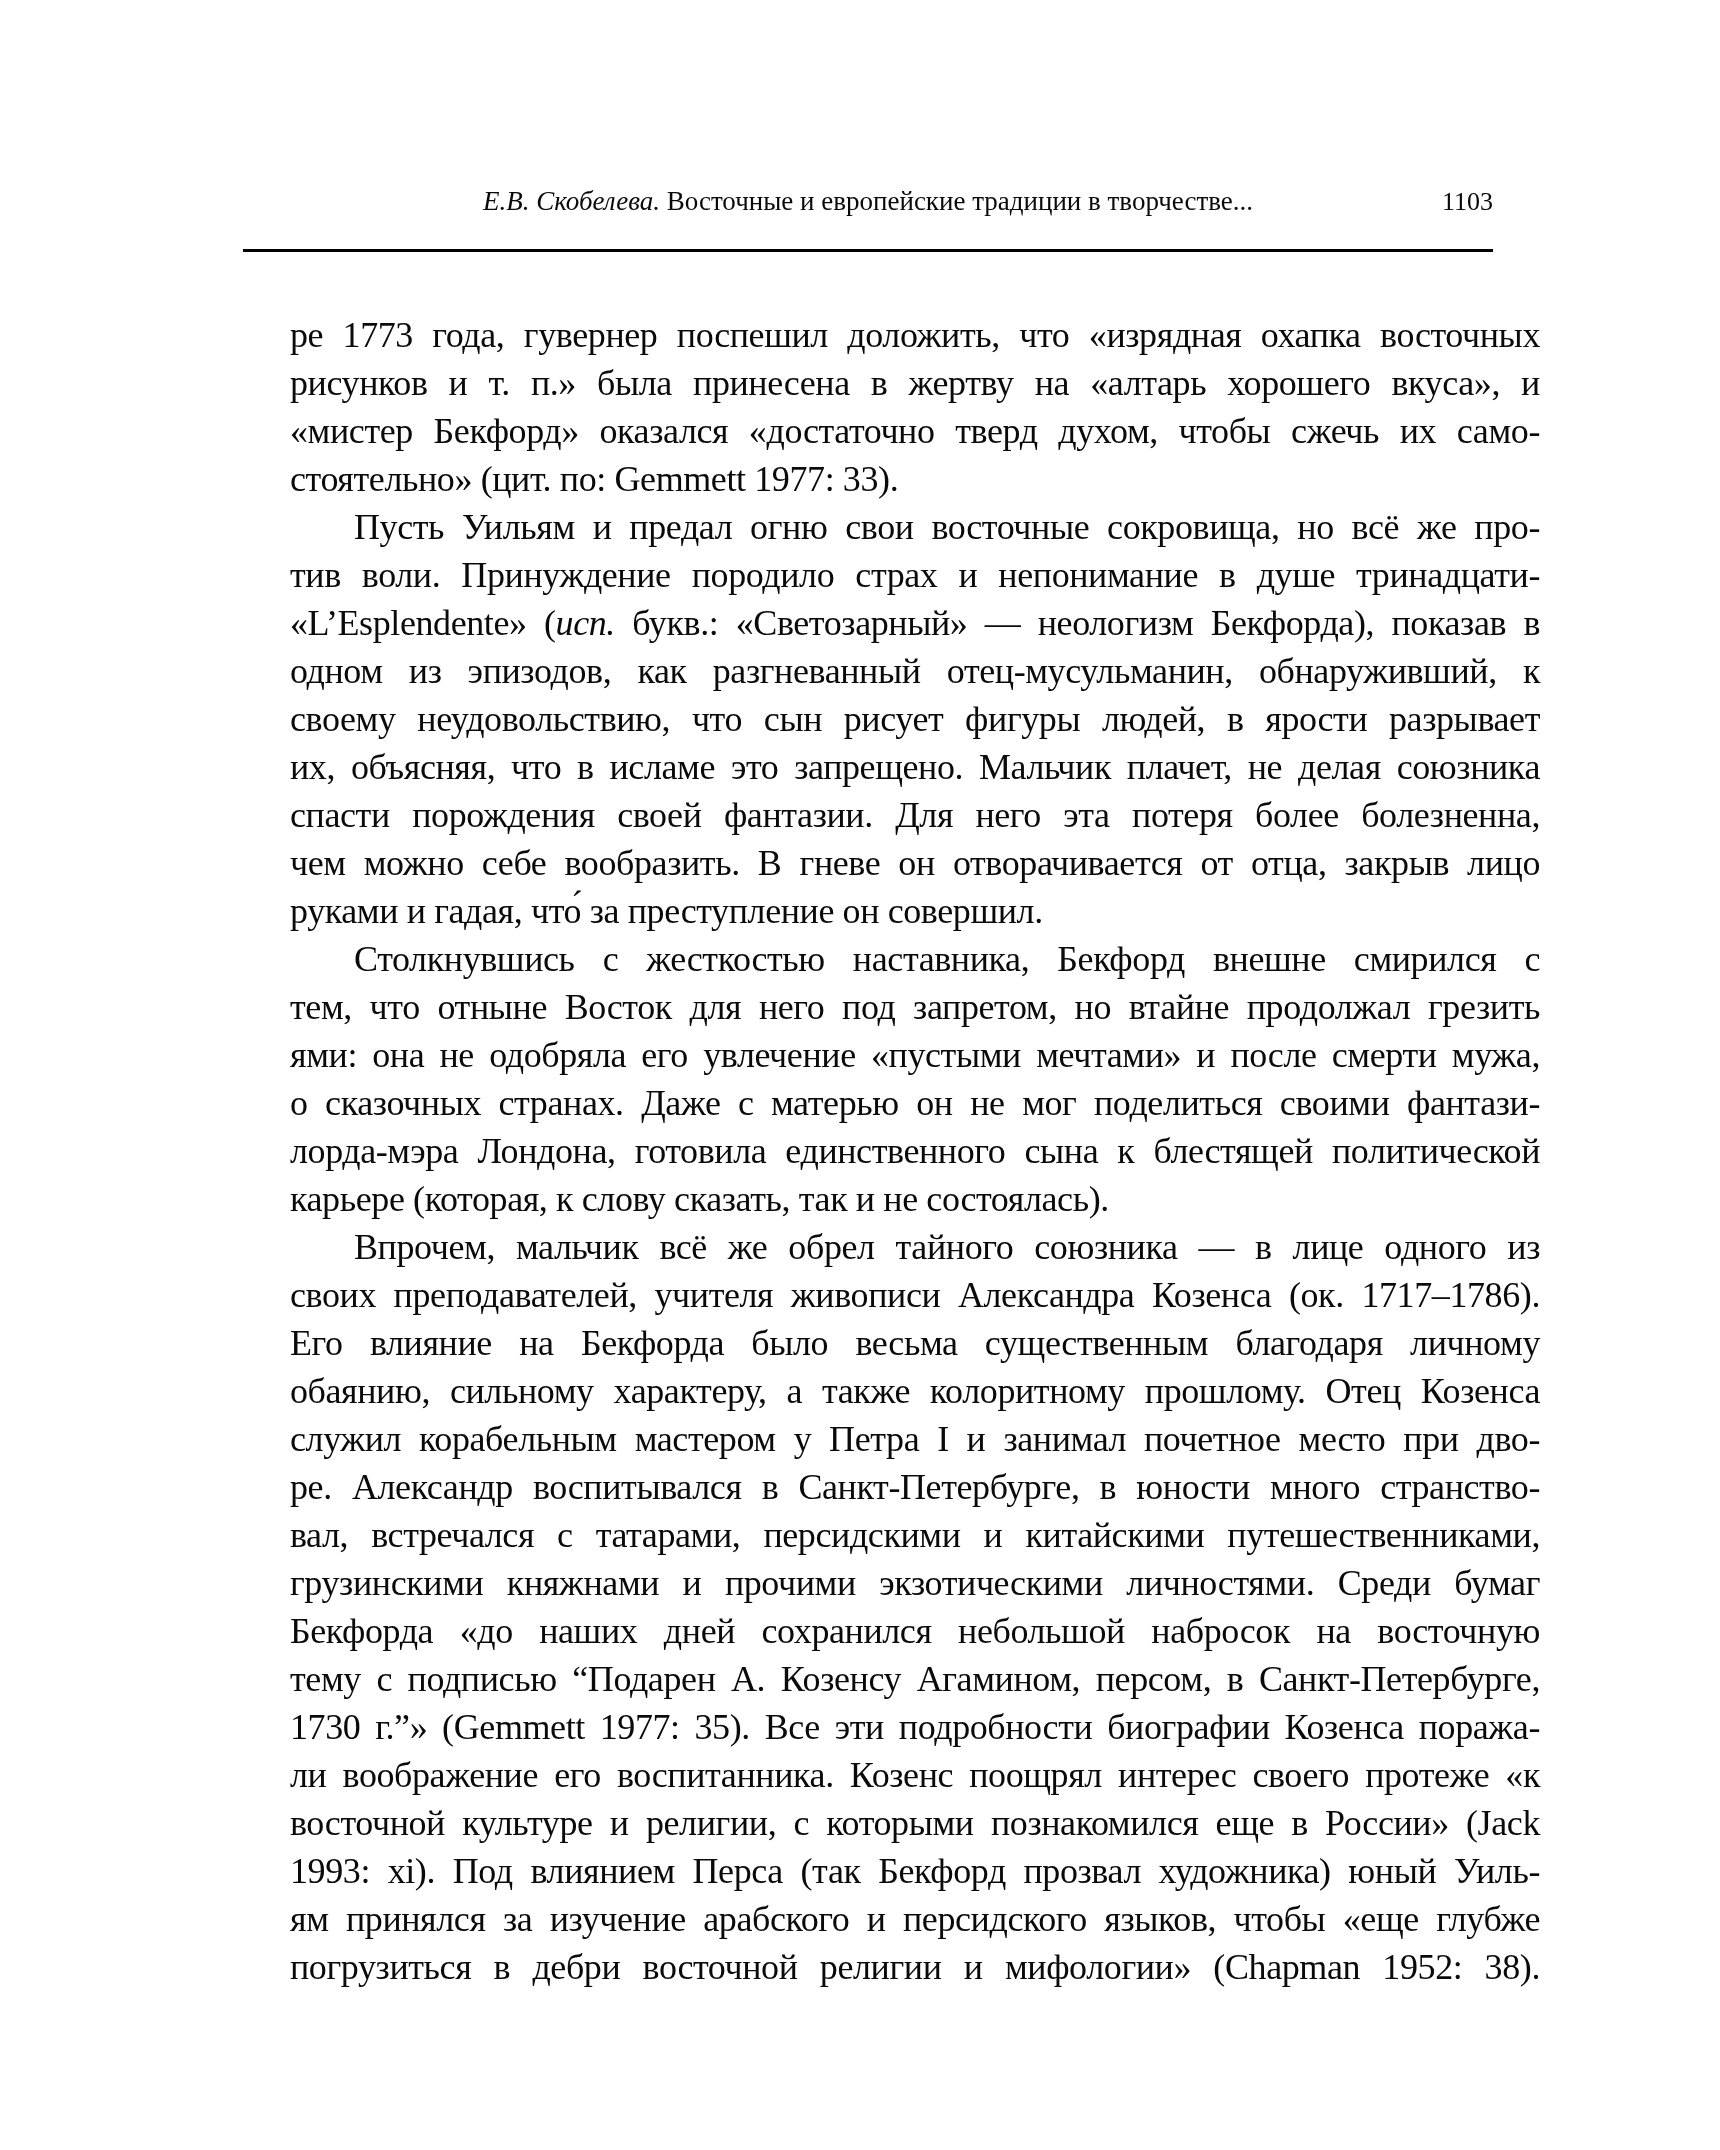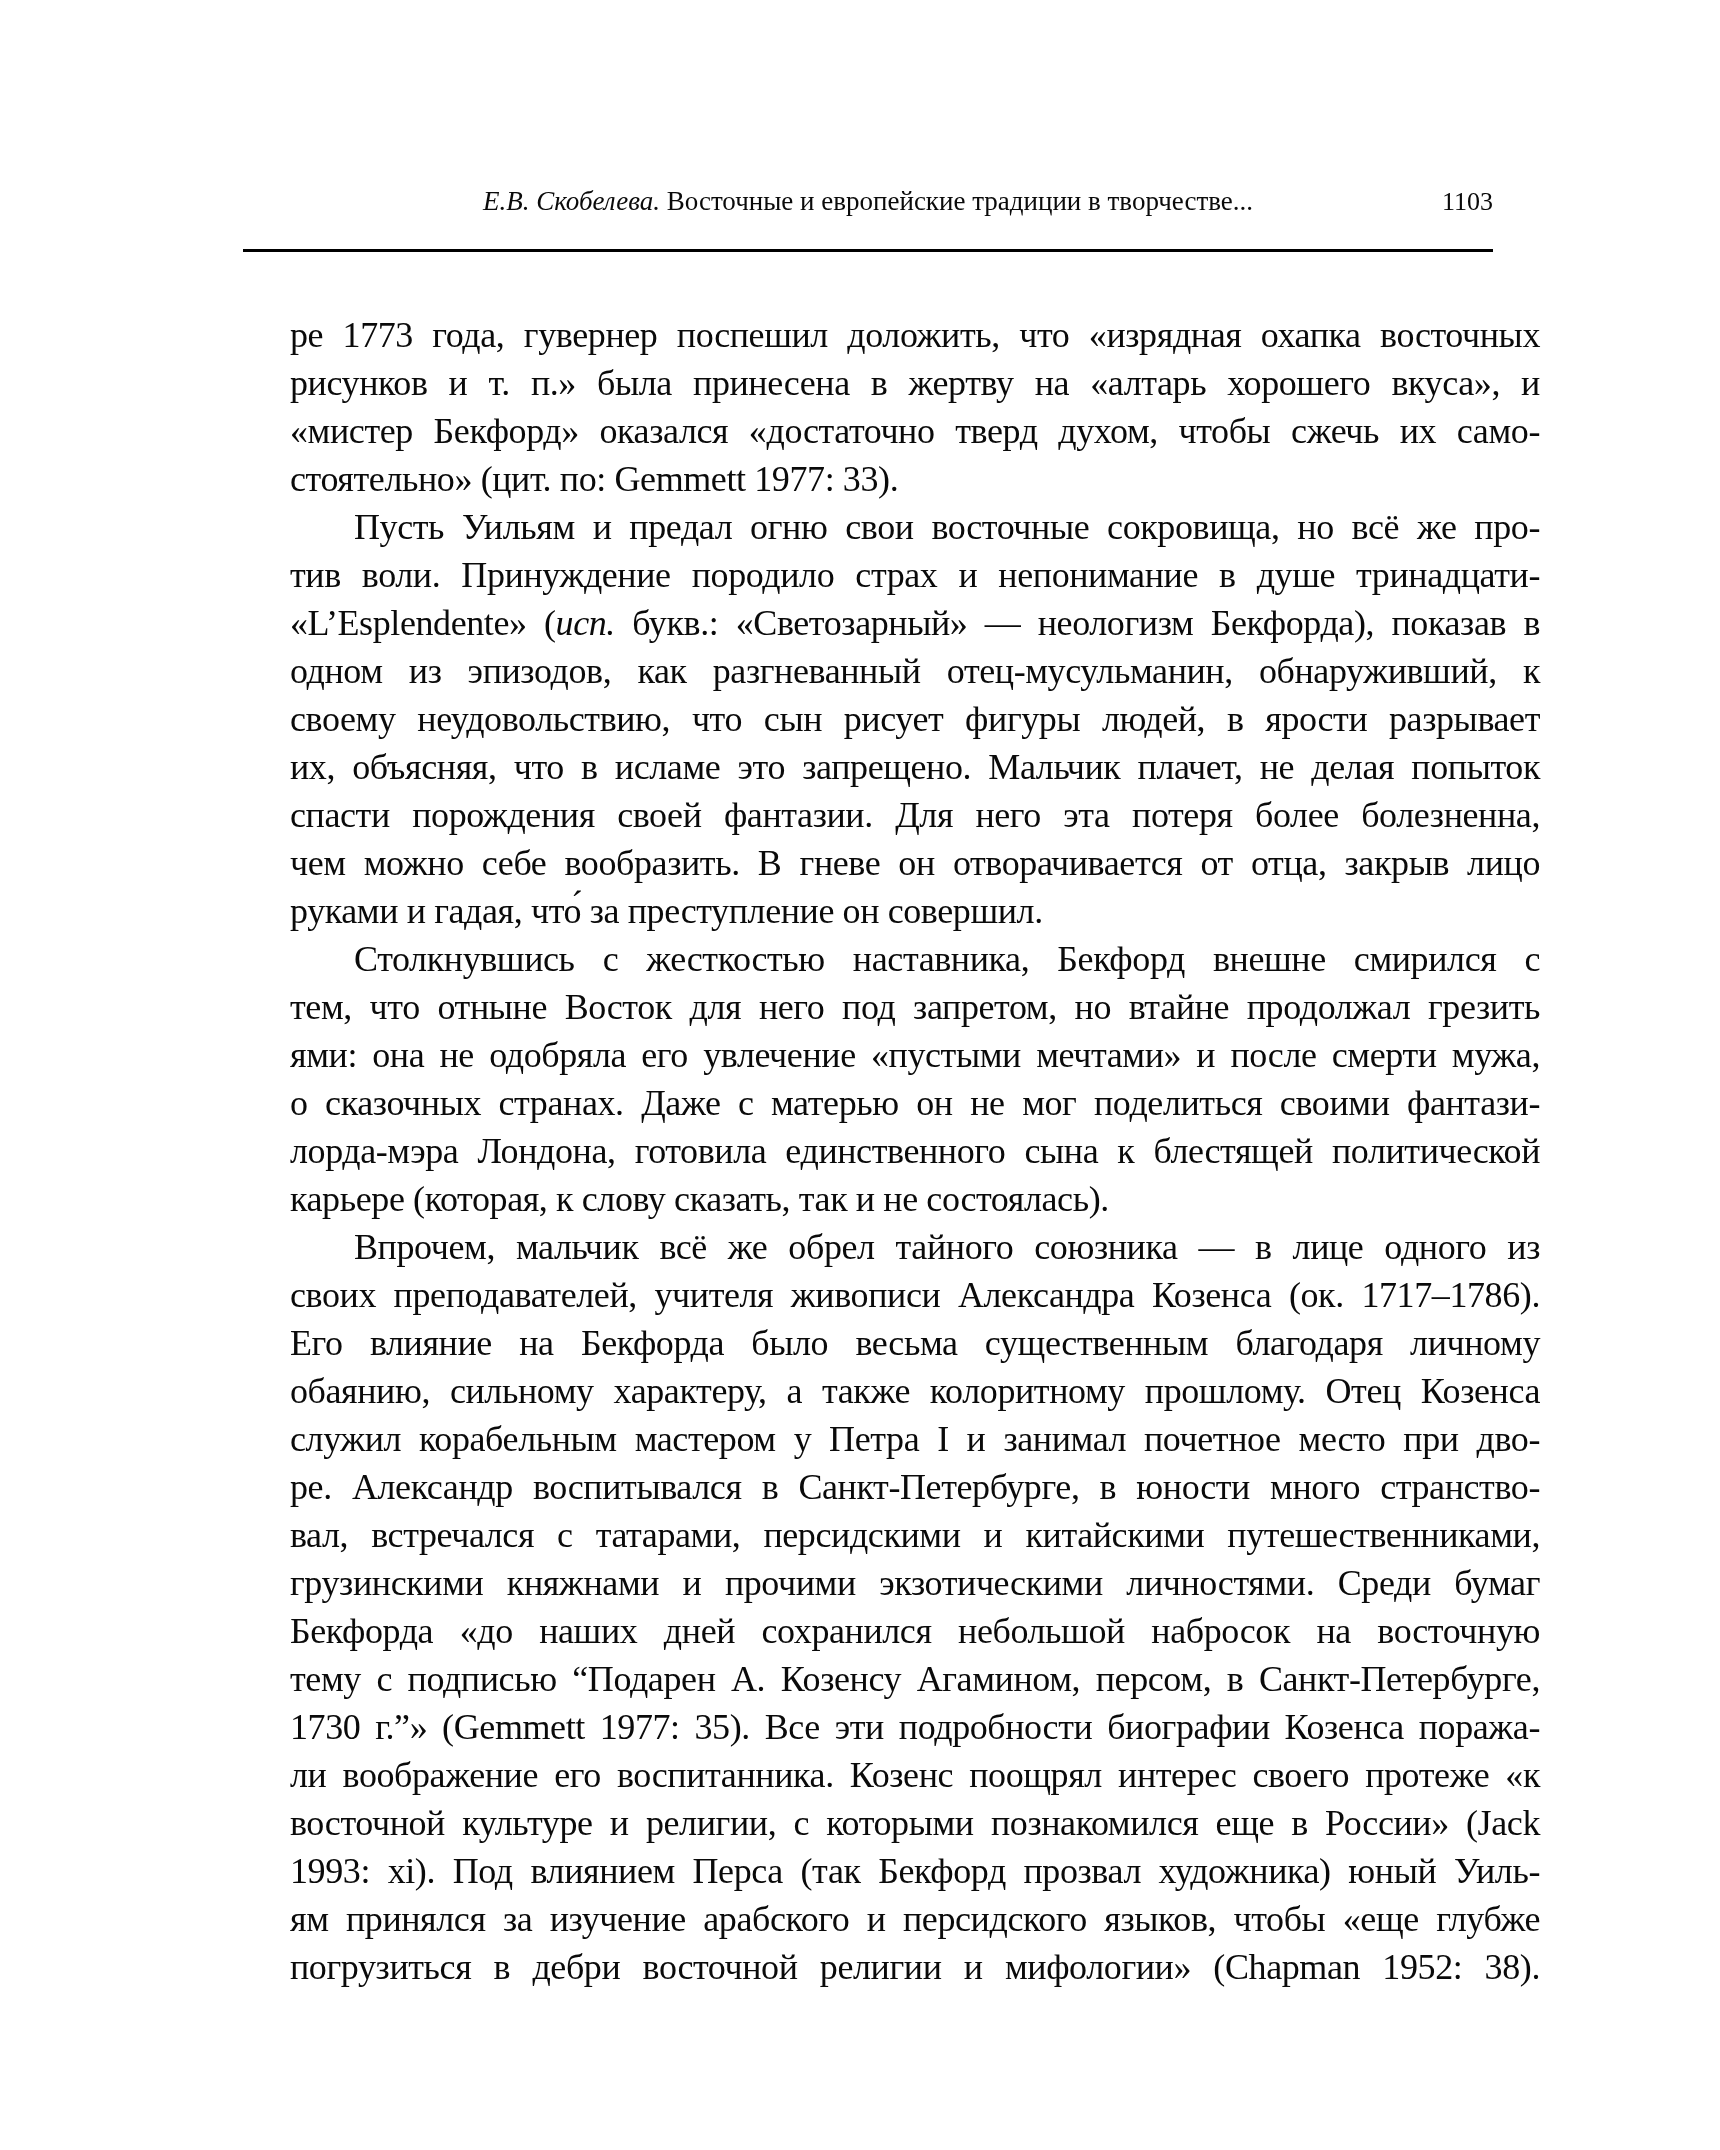--- a/index.html
+++ b/index.html
@@ -75,21 +75,21 @@
   <div class="body-text">
       <div class="line"><span>ре 1773 года, гувернер поспешил доложить, что «изрядная охапка восточных</span></div>
       <div class="line"><span>рисунков и т. п.» была принесена в жертву на «алтарь хорошего вкуса», и</span></div>
       <div class="line"><span>«мистер Бекфорд» оказался «достаточно тверд духом, чтобы сжечь их само-</span></div>
       <div class="line last"><span>стоятельно» (цит. по: Gemmett 1977: 33).</span></div>
       <div class="line indent"><span>Пусть Уильям и предал огню свои восточные сокровища, но всё же про-</span></div>
       <div class="line"><span>тив воли. Принуждение породило страх и непонимание в душе тринадцати-</span></div>
       <div class="line"><span>«L’Esplendente» (</span><span class="it">исп.</span><span> букв.: «Светозарный» — неологизм Бекфорда), показав в</span></div>
       <div class="line"><span>одном из эпизодов, как разгневанный отец-мусульманин, обнаруживший, к</span></div>
       <div class="line"><span>своему неудовольствию, что сын рисует фигуры людей, в ярости разрывает</span></div>
-      <div class="line"><span>их, объясняя, что в исламе это запрещено. Мальчик плачет, не делая попыток</span></div>
+      <div class="line"><span>их, объясняя, что в исламе это запрещено. Мальчик плачет, не делая союзника</span></div>
       <div class="line"><span>спасти порождения своей фантазии. Для него эта потеря более болезненна,</span></div>
       <div class="line"><span>чем можно себе вообразить. В гневе он отворачивается от отца, закрыв лицо</span></div>
       <div class="line last"><span>руками и гадая, что́ за преступление он совершил.</span></div>
       <div class="line indent"><span>Столкнувшись с жесткостью наставника, Бекфорд внешне смирился с</span></div>
       <div class="line"><span>тем, что отныне Восток для него под запретом, но втайне продолжал грезить</span></div>
       <div class="line"><span>ями: она не одобряла его увлечение «пустыми мечтами» и после смерти мужа,</span></div>
       <div class="line"><span>о сказочных странах. Даже с матерью он не мог поделиться своими фантази-</span></div>
       <div class="line"><span>лорда-мэра Лондона, готовила единственного сына к блестящей политической</span></div>
       <div class="line last"><span>карьере (которая, к слову сказать, так и не состоялась).</span></div>
       <div class="line indent"><span>Впрочем, мальчик всё же обрел тайного союзника — в лице одного из</span></div>

